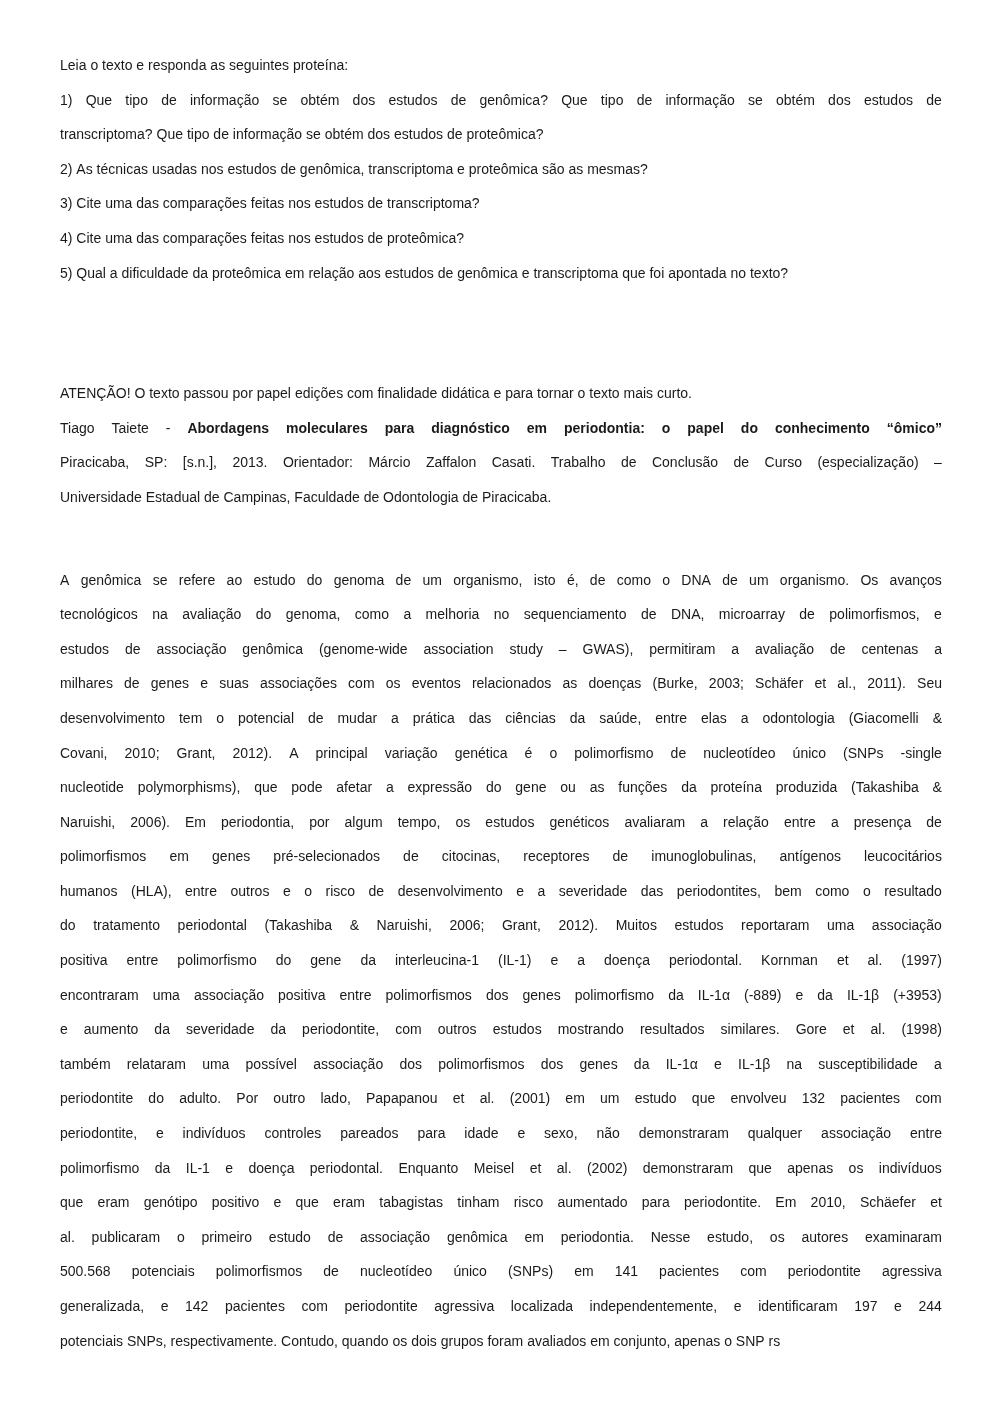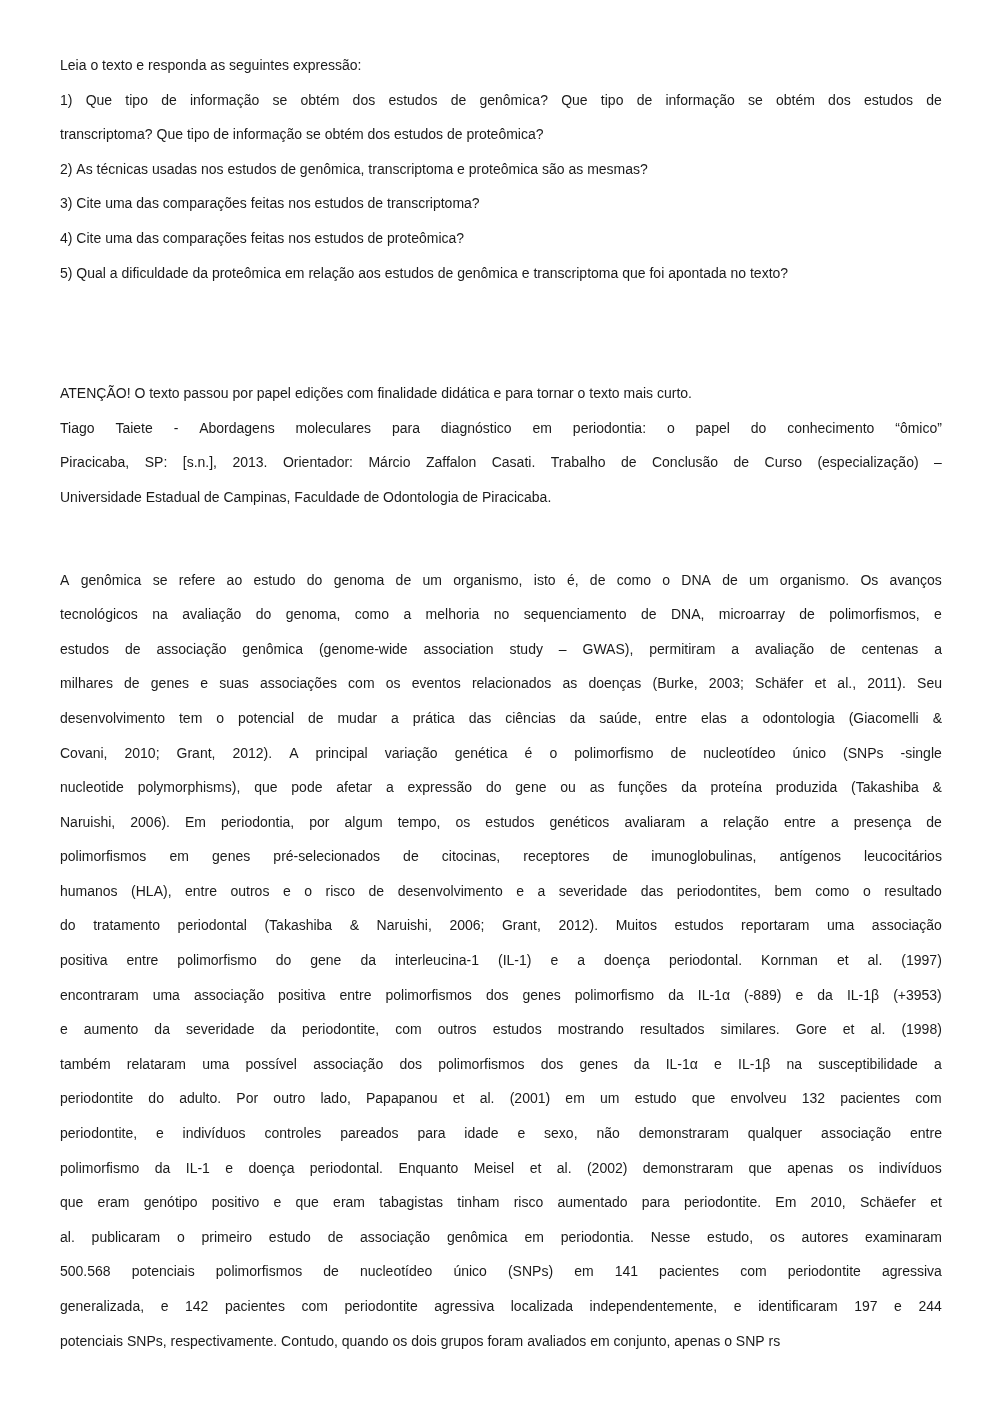--- a/index.html
+++ b/index.html
@@ -43,21 +43,21 @@
   .line.left {
     justify-content: flex-start;
   }
   .line.left .w + .w {
     margin-left: 0.28em;
   }
   .line .w {
     display: inline-block;
   }
   .line .w.b {
-    font-weight: normal;
+    font-weight: bold;
   }
 
   .block {
     margin: 0;
     padding: 0;
   }
   .gap-questions { height: 86px; }
   .gap-citation  { height: 48px; }
 
   .heading {
@@ -75,21 +75,21 @@
 
     <div class="block">
       <div class="line left">
           <span class="w">Leia</span>
           <span class="w">o</span>
           <span class="w">texto</span>
           <span class="w">e</span>
           <span class="w">responda</span>
           <span class="w">as</span>
           <span class="w">seguintes</span>
-          <span class="w">expressão:</span>
+          <span class="w">proteína:</span>
         </div>
     </div>
 
     <div class="block">
         <div>
           <div class="line justify">
             <span class="w">1)</span>
             <span class="w">Que</span>
             <span class="w">tipo</span>
             <span class="w">de</span>

